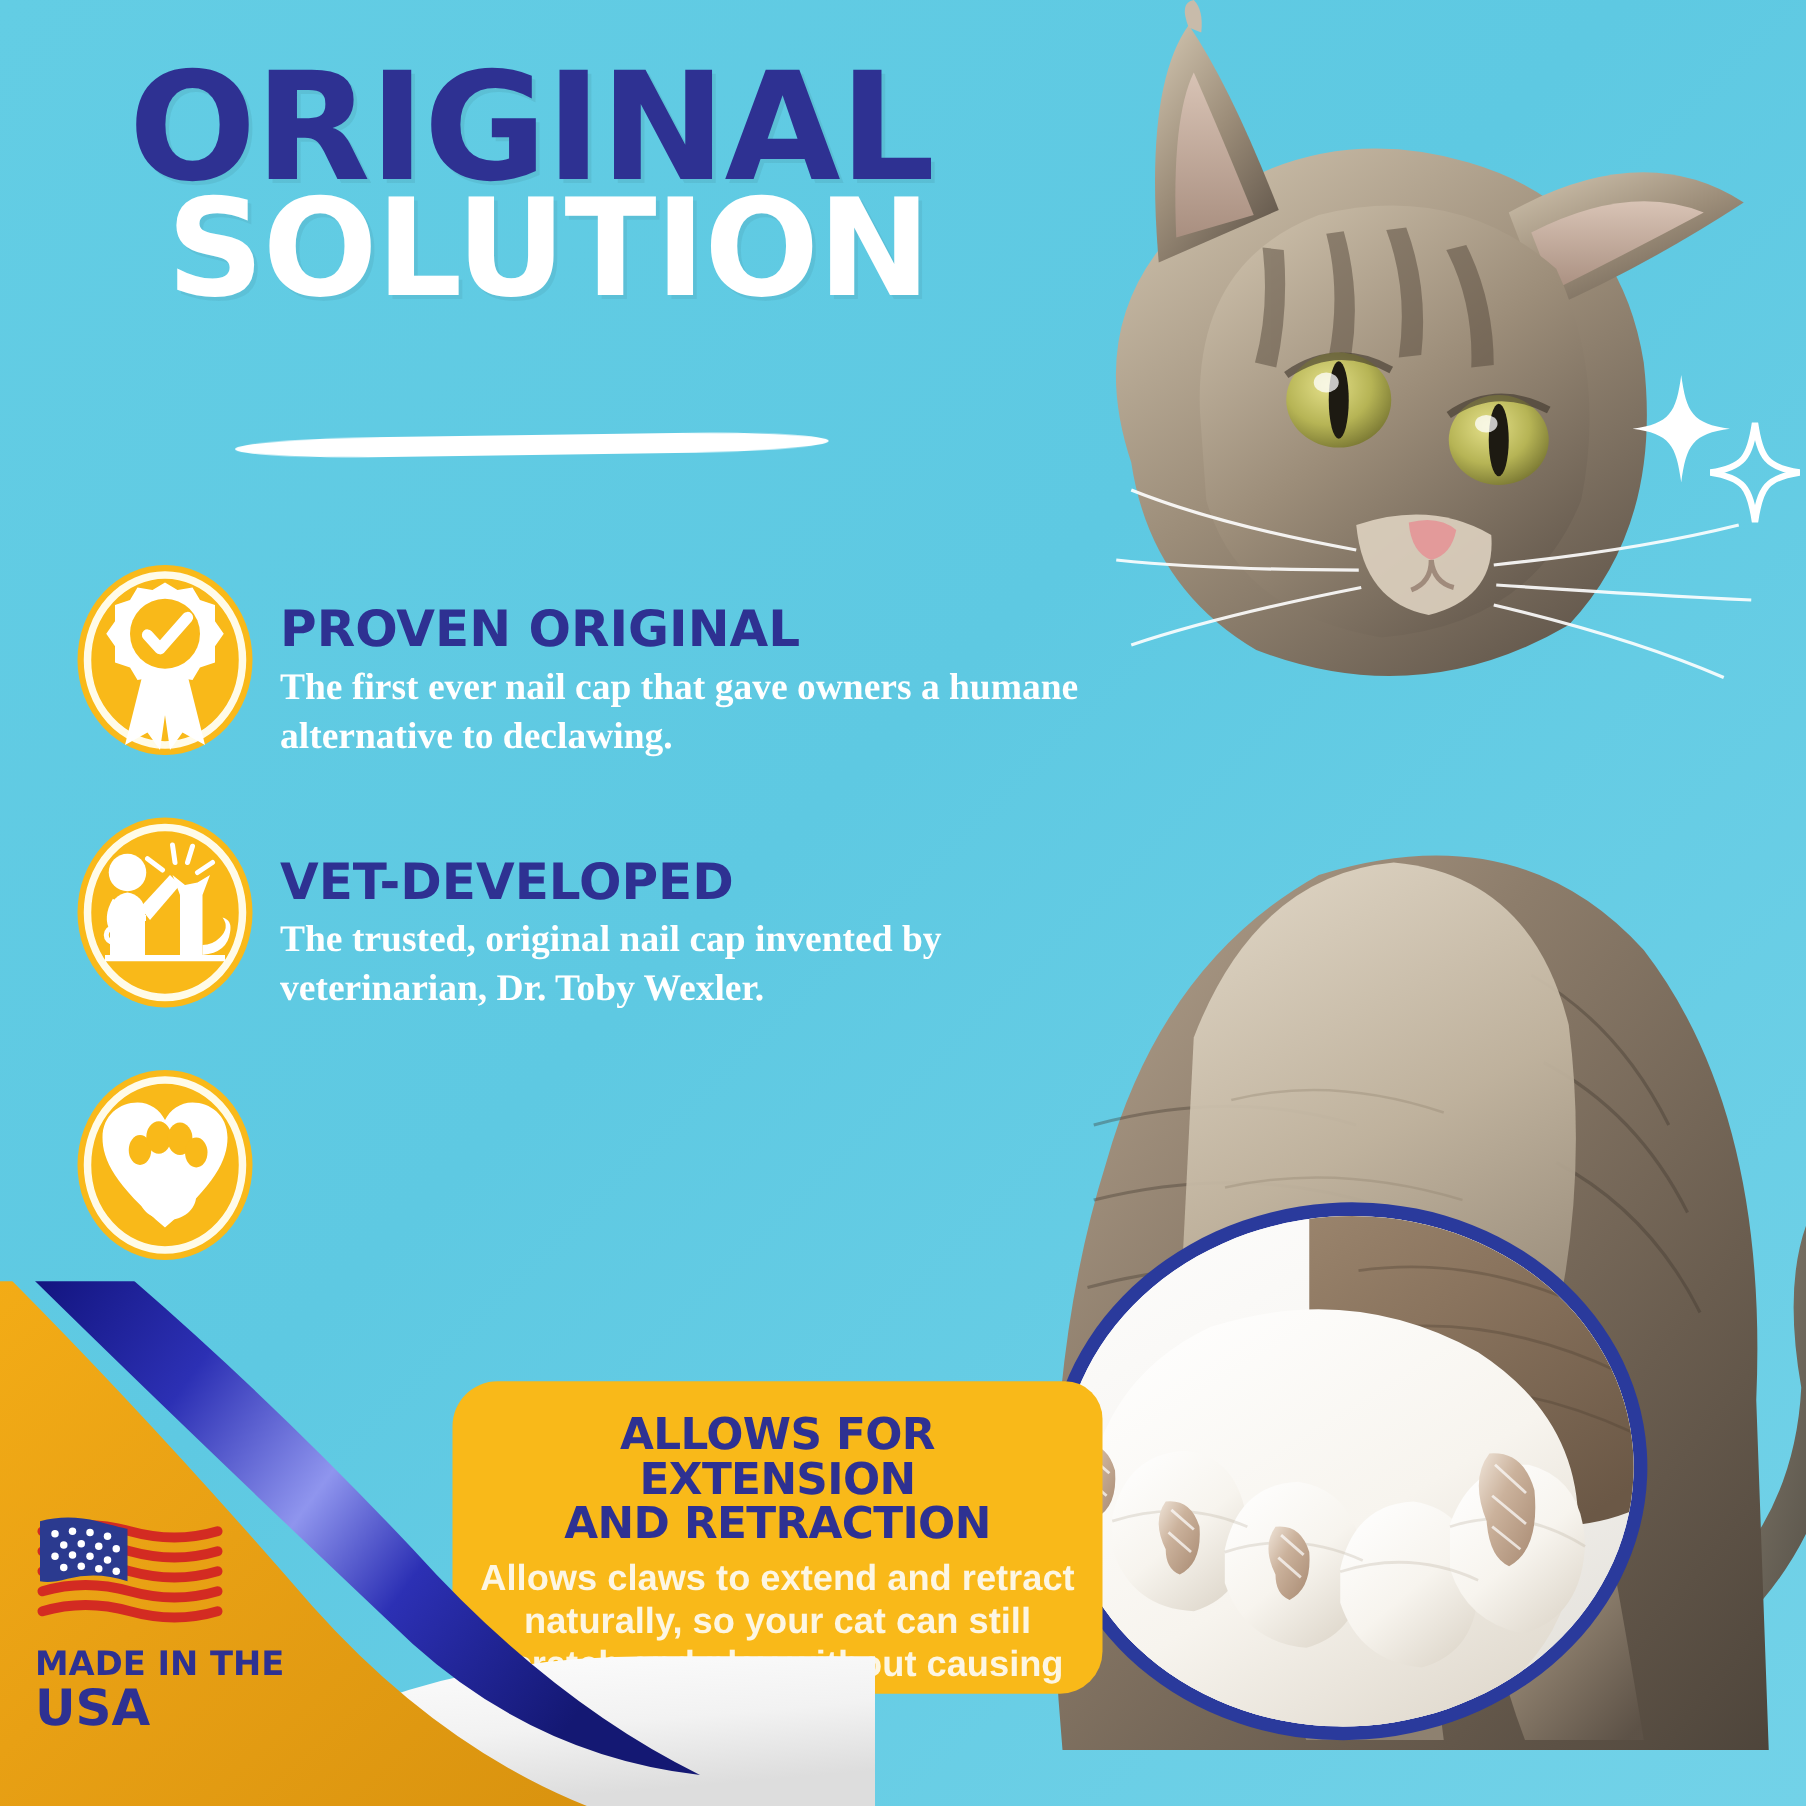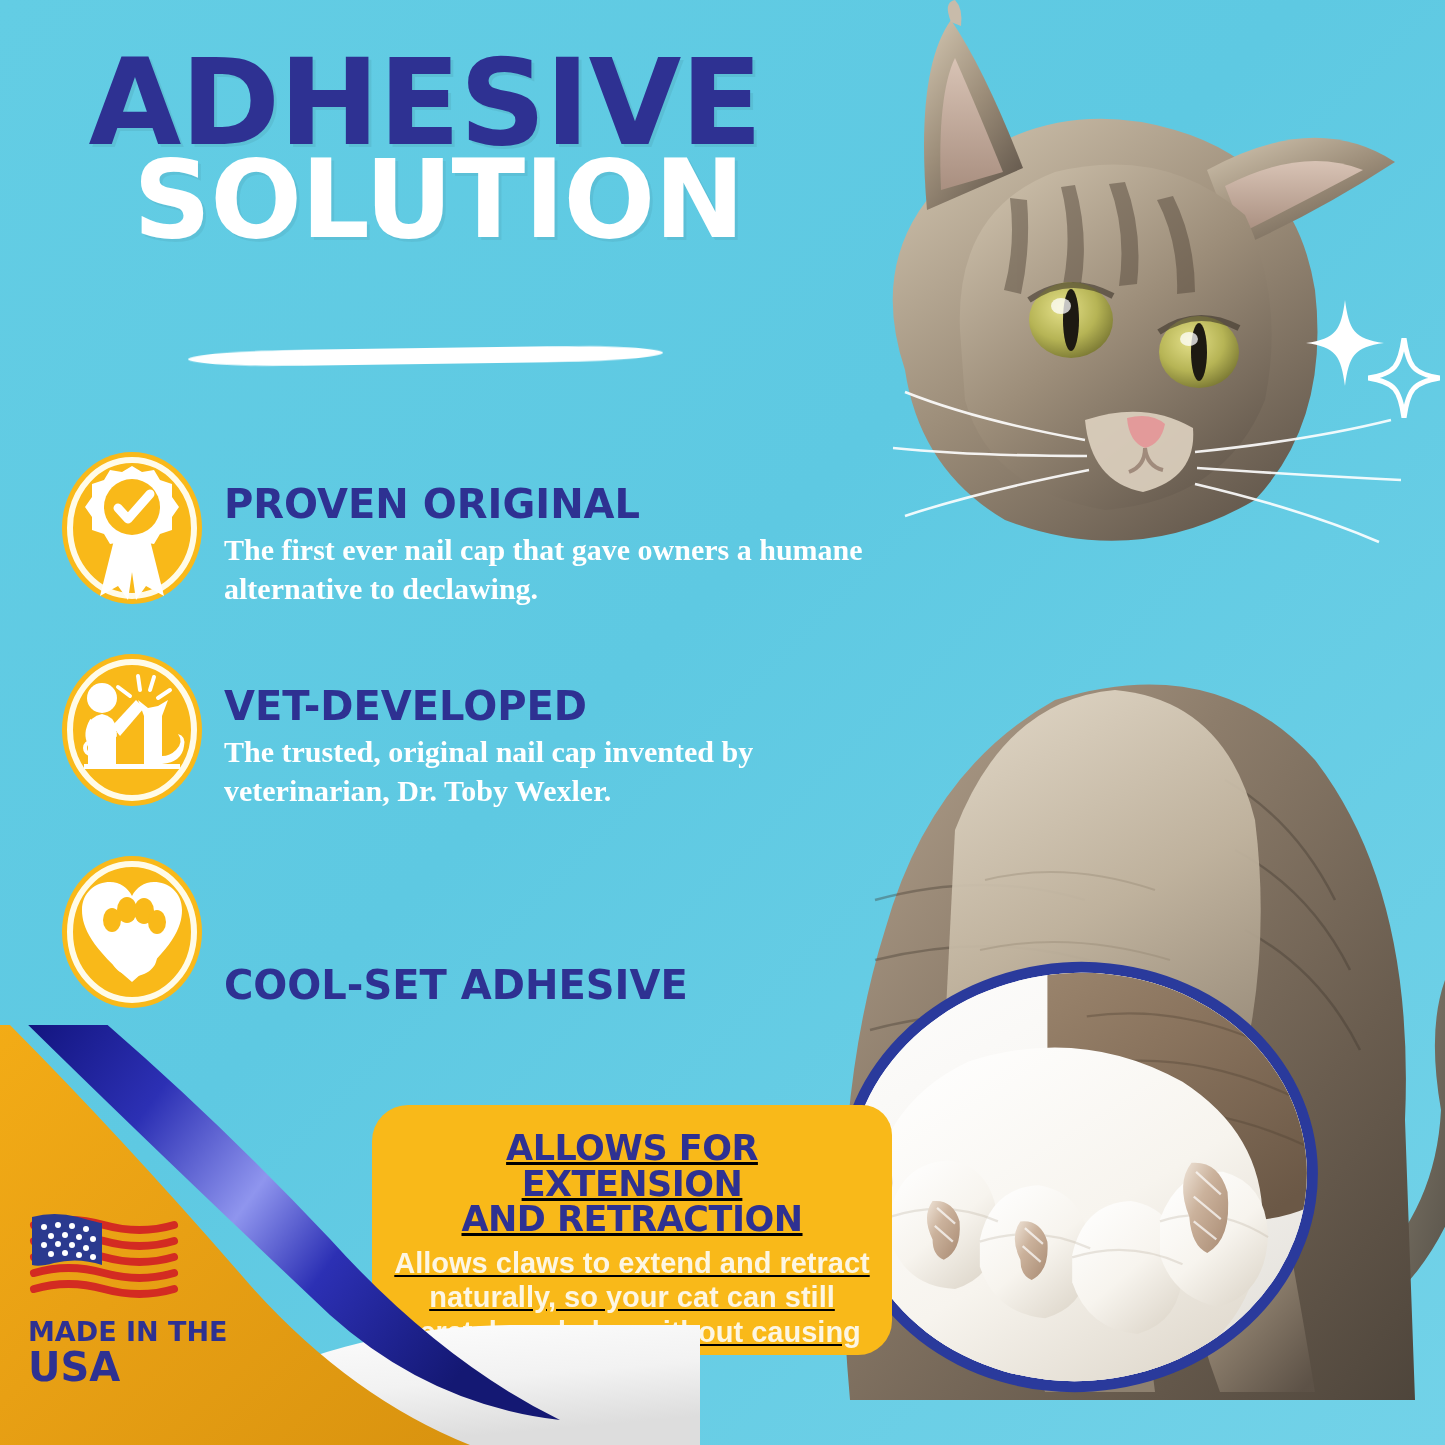--- a/index.html
+++ b/index.html
@@ -77,27 +77,26 @@
   .feat-desc {
     font-family:Liberation Serif, serif;
     font-weight:bold;
     font-size:30px;
     line-height:1.28;
     color:#ffffff;
   }
 
   
   .callout {
-    position:absolute; left:372px; top:1105px;
+    position:absolute; left:362px; top:1105px;
     width:520px; height:250px;
     background:#f9b919;
     border-radius:36px 30px 34px 32px;
     padding:26px 22px 18px 22px;
     text-align:center;
-    text-decoration:underline;
   }
   .callout-title {
     font-family:"DejaVu Sans", sans-serif;
     font-weight:bold;
     font-size:35px;
     color:#2e3192;
     line-height:1.02;
     letter-spacing:-0.5px;
   }
   .callout-desc {
@@ -257,21 +256,21 @@
   </svg>
 
   <svg class="sparkle" style="left:1306px; top:300px;" width="78" height="86" viewBox="0 0 78 86">
     <path d="M39 0 C43 30 48 39 78 43 C48 47 43 56 39 86 C35 56 30 47 0 43 C30 39 35 30 39 0 Z" fill="#ffffff"></path>
   </svg>
   <svg class="sparkle" style="left:1368px; top:338px;" width="72" height="80" viewBox="0 0 72 80">
     <path d="M36 0 C40 28 45 36 72 40 C45 44 40 52 36 80 C32 52 27 44 0 40 C27 36 32 28 36 0 Z" fill="none" stroke="#ffffff" stroke-width="5"></path>
   </svg>
 
   <div class="headline">
-    <div class="hl-line hl-premium">ADHESIVE</div>
+    <div class="hl-line hl-premium">ORIGINAL</div>
     <div class="hl-line hl-solution">SOLUTION</div>
   </div>
   <div class="divider-swoosh"></div>
 
   <div class="features">
 
     <div class="feature">
       <div class="feat-icon">
         <svg width="148" height="160" viewBox="0 0 148 160">
           <ellipse cx="74" cy="80" rx="70" ry="76" fill="#f9b919"></ellipse>
@@ -338,21 +337,20 @@
                    C78 36 86 30 96 30 C110 30 124 40 124 58 C124 76 114 96 74 130 Z" fill="#ffffff"></path>
 
           <ellipse cx="54" cy="68" rx="9" ry="12" fill="#f9b919"></ellipse>
           <ellipse cx="69" cy="58" rx="10" ry="13" fill="#f9b919"></ellipse>
           <ellipse cx="86" cy="59" rx="10" ry="13" fill="#f9b919"></ellipse>
           <ellipse cx="99" cy="70" rx="9" ry="12" fill="#f9b919"></ellipse>
           <path d="M76 78 C90 78 99 92 99 104 C99 116 88 124 76 124 C64 124 53 116 53 104 C53 92 62 78 76 78 Z" fill="#ffffff"></path>
         </svg>
       </div>
       <div class="feat-body">
-        <div class="feat-title">COOL-SET ADHESIVE</div>
       </div>
     </div>
   </div>
 
   <div class="paw-inset">
     <svg class="paw-inner" viewBox="0 0 480 430" preserveAspectRatio="xMidYMid slice">
       <defs>
         <linearGradient id="pawBg" x1="0" y1="0" x2="0.6" y2="1">
           <stop offset="0%" stop-color="#ffffff"></stop>
           <stop offset="60%" stop-color="#f5f3ef"></stop>

